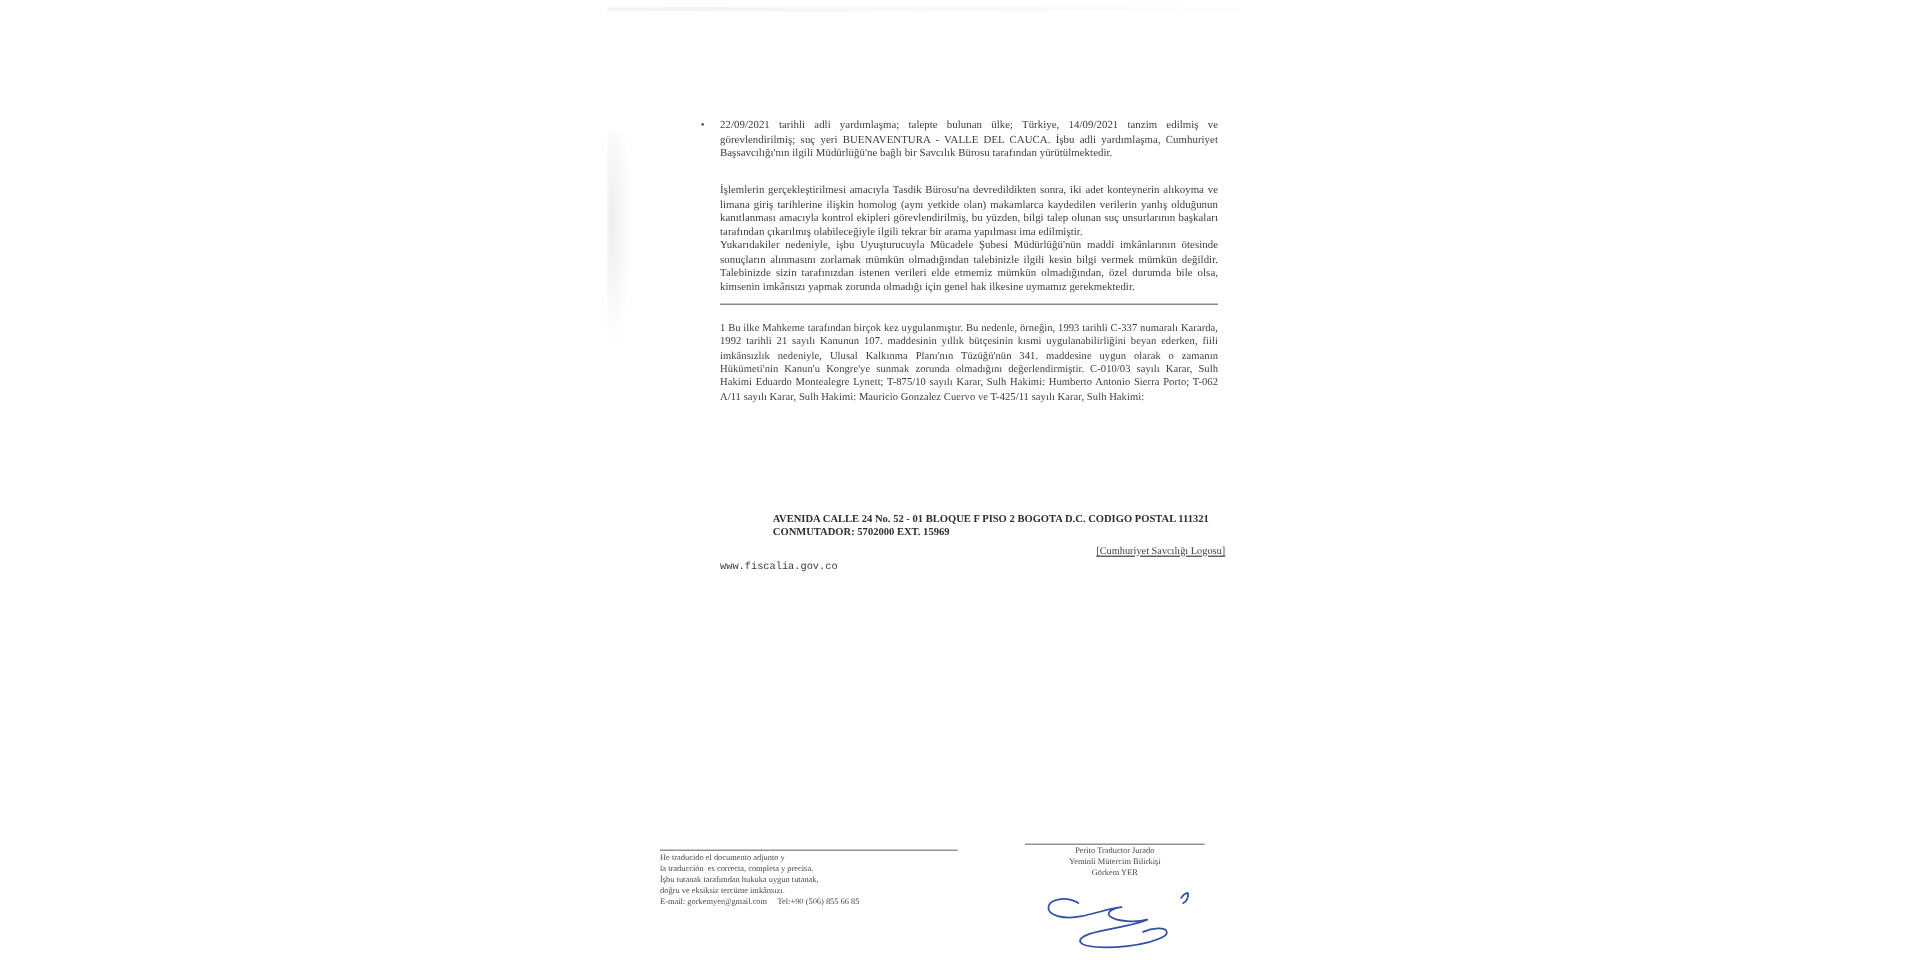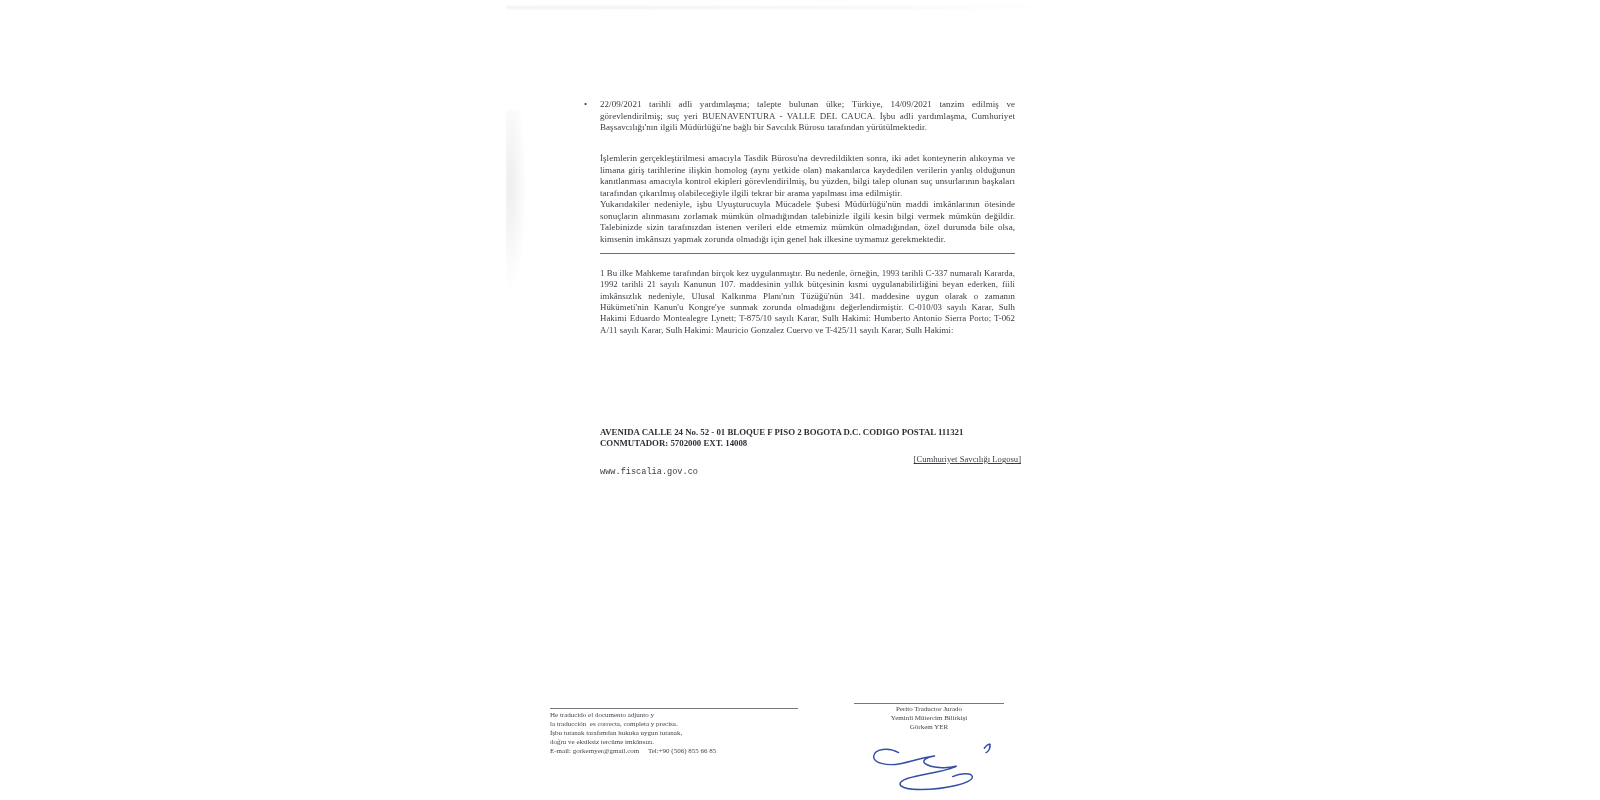--- a/index.html
+++ b/index.html
@@ -83,20 +83,21 @@
     font-weight: bold;
     color: #2b2b33;
     letter-spacing: 0.2px;
     line-height: 13px;
   }
   .addr-line {
     font-size: 8.8px;
     font-weight: bold;
     color: #2e2e36;
     line-height: 10.5px;
+    margin-left: 44px;
   }
   .logo-note {
     margin-top: 6px;
     text-align: right;
     font-size: 8.6px;
     color: #3b3b44;
     line-height: 10px;
     text-decoration: underline;
   }
   .website {
@@ -155,21 +156,21 @@
     <p class="bodytext para-2">İşlemlerin gerçekleştirilmesi amacıyla Tasdik Bürosu'na devredildikten sonra, iki adet konteynerin alıkoyma ve limana giriş tarihlerine ilişkin homolog (aynı yetkide olan) makamlarca kaydedilen verilerin yanlış olduğunun kanıtlanması amacıyla kontrol ekipleri görevlendirilmiş, bu yüzden, bilgi talep olunan suç unsurlarının başkaları tarafından çıkarılmış olabileceğiyle ilgili tekrar bir arama yapılması ima edilmiştir.</p>
 
     <p class="bodytext para-3">Yukarıdakiler nedeniyle, işbu Uyuşturucuyla Mücadele Şubesi Müdürlüğü'nün maddi imkânlarının ötesinde sonuçların alınmasını zorlamak mümkün olmadığından talebinizle ilgili kesin bilgi vermek mümkün değildir. Talebinizde sizin tarafınızdan istenen verileri elde etmemiz mümkün olmadığından, özel durumda bile olsa, kimsenin imkânsızı yapmak zorunda olmadığı için genel hak ilkesine uymamız gerekmektedir.</p>
 
     <hr class="footnote-rule">
 
     <p class="bodytext footnote">1 Bu ilke Mahkeme tarafından birçok kez uygulanmıştır. Bu nedenle, örneğin, 1993 tarihli C-337 numaralı Kararda, 1992 tarihli 21 sayılı Kanunun 107. maddesinin yıllık bütçesinin kısmi uygulanabilirliğini beyan ederken, fiili imkânsızlık nedeniyle, Ulusal Kalkınma Planı'nın Tüzüğü'nün 341. maddesine uygun olarak o zamanın Hükümeti'nin Kanun'u Kongre'ye sunmak zorunda olmadığını değerlendirmiştir. C-010/03 sayılı Karar, Sulh Hakimi Eduardo Montealegre Lynett; T-875/10 sayılı Karar, Sulh Hakimi: Humberto Antonio Sierra Porto; T-062 A/11 sayılı Karar, Sulh Hakimi: Mauricio Gonzalez Cuervo ve T-425/11 sayılı Karar, Sulh Hakimi:</p>
 
     <div class="address-block">
       <div class="addr-line">AVENIDA CALLE 24 No. 52 - 01 BLOQUE F PISO 2 BOGOTA D.C. CODIGO POSTAL 111321</div>
-      <div class="addr-line">CONMUTADOR: 5702000 EXT. 14008</div>
+      <div class="addr-line">CONMUTADOR: 5702000 EXT. 15969</div>
       <div class="logo-note">[Cumhuriyet Savcılığı Logosu]</div>
       <div class="website">www.fiscalia.gov.co</div>
     </div>
 
     <div class="footer-left">
       <div class="fl-line">He traducido el documento adjunto y</div>
       <div class="fl-line">la traducción  es correcta, completa y precisa.</div>
       <div class="fl-line">İşbu tutanak tarafımdan hukuka uygun tutanak,</div>
       <div class="fl-line">doğru ve eksiksiz tercüme imkânsızı.</div>
       <div class="fl-line">E-mail: gorkemyer@gmail.com     Tel:+90 (506) 855 66 85</div>

